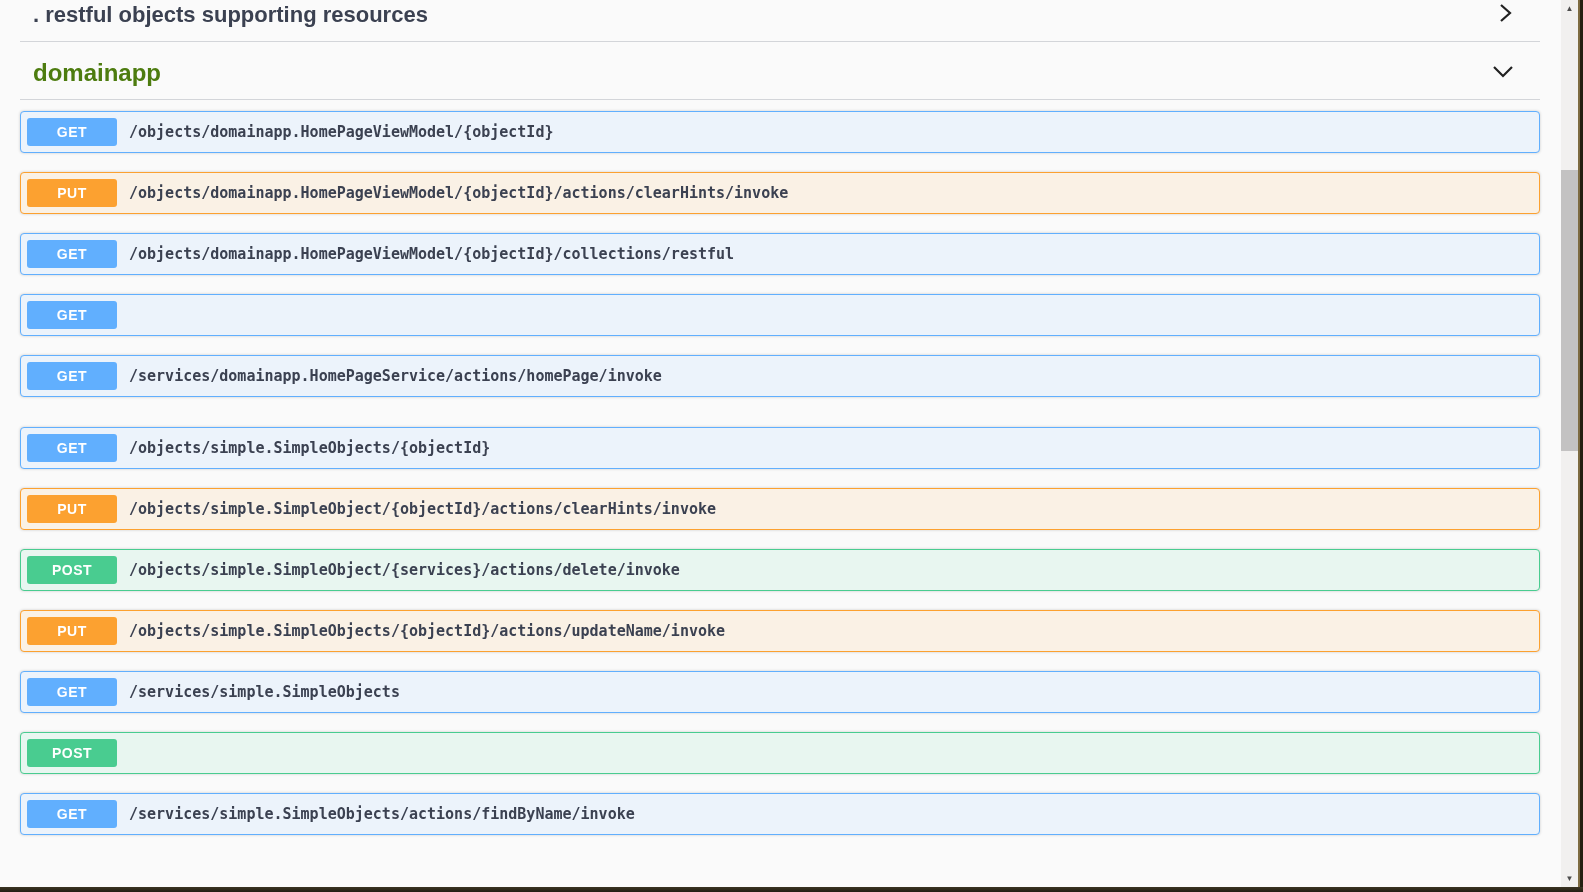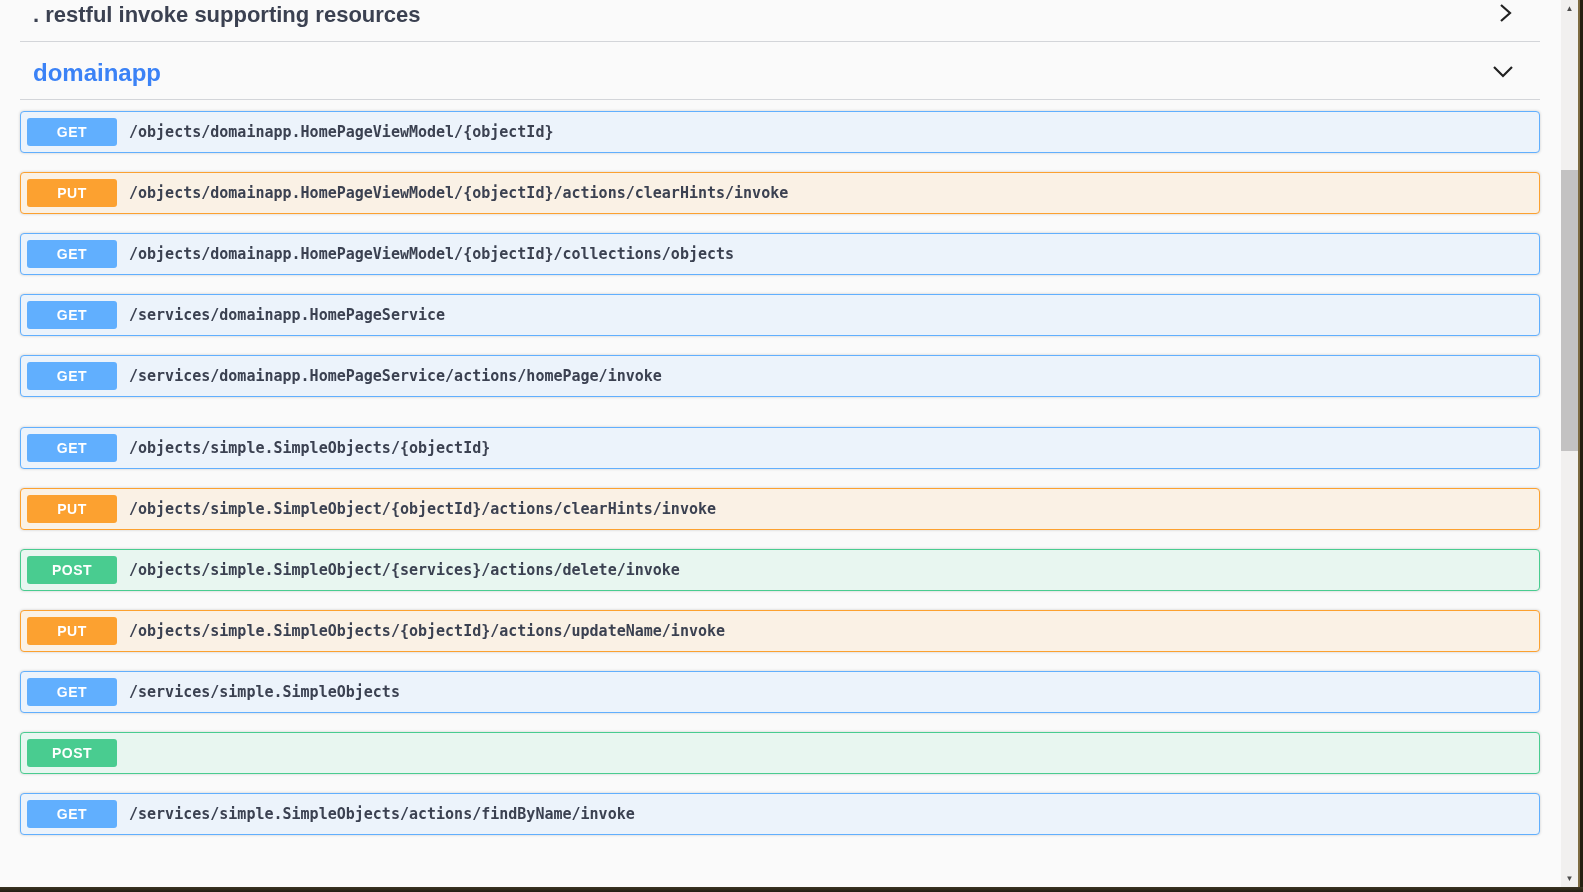--- a/index.html
+++ b/index.html
@@ -23,21 +23,21 @@
   .top-header .title {
     font-size: 22px;
     font-weight: bold;
     color: #3b4151;
     line-height: 28px;
   }
   .section-header { padding: 16px 24px 12px 13px; }
   .section-header .tag-name {
     font-size: 24px;
     font-weight: bold;
-    color: #3b82f6;
+    color: #4d7c0f;
     line-height: 29px;
   }
   .chevron { flex: 0 0 auto; }
 
   .operations { margin-left: 20px; padding-top: 11px; }
   .opblock {
     height: 42px;
     margin-bottom: 19px;
     border: 1px solid;
     border-radius: 4px;
@@ -120,21 +120,21 @@
     height: 5px;
     background: linear-gradient(180deg, #3a3423 0%, #241f12 100%);
   }
 </style>
 </head>
 <body>
 
 <div class="content">
 
   <div class="tag-header top-header">
-    <h4 class="title">. restful invoke supporting resources</h4>
+    <h4 class="title">. restful objects supporting resources</h4>
     <span class="chevron">
       <svg width="22" height="24" viewBox="0 0 22 24">
         <path d="M7 4 L16 12 L7 20" fill="none" stroke="#212121" stroke-width="2.2"></path>
       </svg>
     </span>
   </div>
 
   <div id="sections">
   <section class="tag-section">
     <div class="tag-header section-header">
@@ -151,26 +151,25 @@
     <span class="path">/objects/domainapp.HomePageViewModel/{objectId}</span>
   </div>
 
   <div class="opblock" style="border-color: rgb(252, 161, 48); background: rgb(250, 241, 229);">
     <span class="method-badge" style="background: rgb(252, 161, 48);">PUT</span>
     <span class="path">/objects/domainapp.HomePageViewModel/{objectId}/actions/clearHints/invoke</span>
   </div>
 
   <div class="opblock" style="border-color: rgb(97, 175, 254); background: rgb(236, 243, 251);">
     <span class="method-badge" style="background: rgb(97, 175, 254);">GET</span>
-    <span class="path">/objects/domainapp.HomePageViewModel/{objectId}/collections/objects</span>
-  </div>
-
-  <div class="opblock" style="border-color: rgb(97, 175, 254); background: rgb(236, 243, 251);">
-    <span class="method-badge" style="background: rgb(97, 175, 254);">GET</span>
-    <span class="path">/services/domainapp.HomePageService</span>
+    <span class="path">/objects/domainapp.HomePageViewModel/{objectId}/collections/restful</span>
+  </div>
+
+  <div class="opblock" style="border-color: rgb(97, 175, 254); background: rgb(236, 243, 251);">
+    <span class="method-badge" style="background: rgb(97, 175, 254);">GET</span>
   </div>
 
   <div class="opblock" style="border-color: rgb(97, 175, 254); background: rgb(236, 243, 251);">
     <span class="method-badge" style="background: rgb(97, 175, 254);">GET</span>
     <span class="path">/services/domainapp.HomePageService/actions/homePage/invoke</span>
   </div>
 </div>
   </section>
 
   <section class="tag-section">

